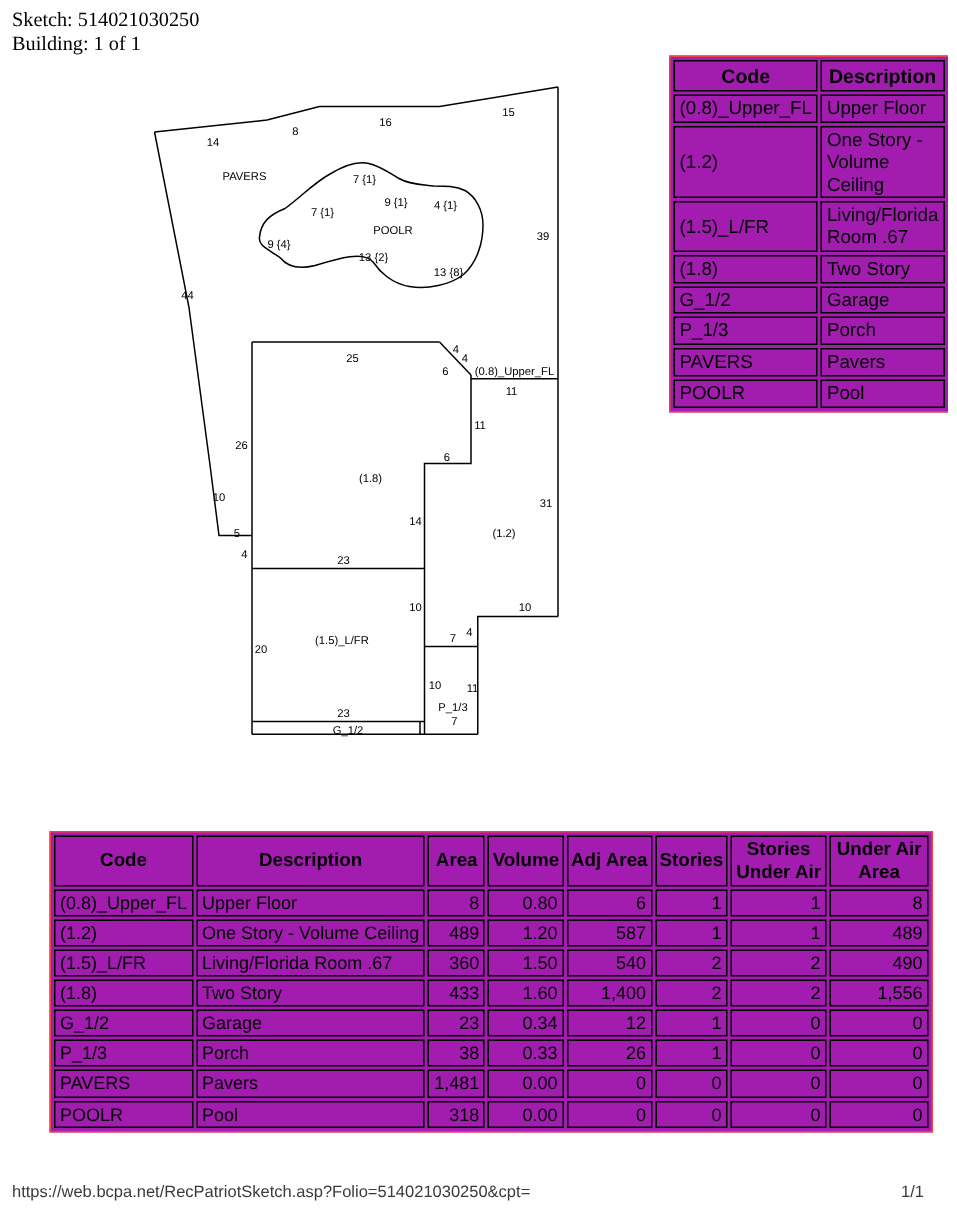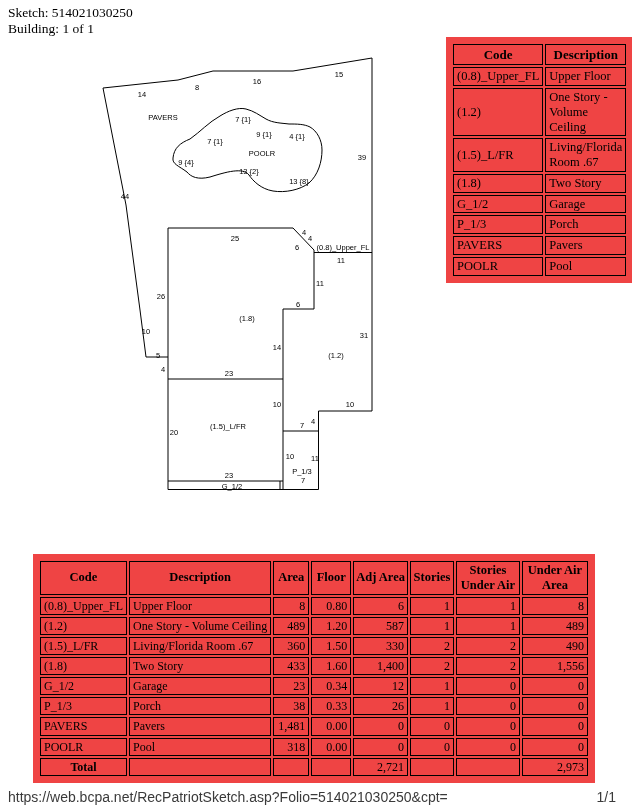--- a/index.html
+++ b/index.html
@@ -2,22 +2,22 @@
 <html><head>
 <meta charset="utf-8">
 <style>
   html,body{margin:0;padding:0;background:#fff;}
   #page{position:relative;width:632px;height:808px;background:#ffffff;overflow:hidden;
         font-family:"Liberation Serif",serif;color:#000;}
   .hdr{position:absolute;left:8px;top:5px;font-size:13.5px;line-height:16px;}
   .hdr div{white-space:nowrap;}
 
   
-  table.classic{border-collapse:separate;border-spacing:2px;border:5px solid #ef4444;
-                background:#ef4444;font-family:Liberation Serif, serif;}
+  table.classic{border-collapse:separate;border-spacing:2px;border:1px solid #ef4444;
+                background:#a21caf;font-family:Liberation Sans, sans-serif;}
   table.classic th, table.classic td{border:1px solid #000;padding:0 3px;vertical-align:middle;
                 line-height:1.18;}
   table.classic th{font-weight:bold;text-align:center;}
 
   #code-table{position:absolute;left:446px;top:37px;font-size:12.5px;}
   #code-table th{font-size:13px;padding:2px 4px;}
   #code-table td{padding:1px 3px;}
   #code-table td.c1{white-space:nowrap;min-width:78px;}
   #code-table td.c2{width:76px;}
 
@@ -35,21 +35,21 @@
   #area-table td.w-uaa{min-width:58px;}
   #area-table td.total-lbl{font-weight:bold;text-align:center;}
   #area-table th.two{width:58px;}
 
   #sketch-svg{position:absolute;left:0;top:0;}
   #sketch-svg path, #sketch-svg line{fill:none;stroke:#000;stroke-width:1;}
   #sketch-svg text{font-family:"Liberation Sans",sans-serif;font-size:7.5px;fill:#000;
                    text-anchor:middle;}
 
   .footer{position:absolute;top:789px;font-family:"Liberation Sans",sans-serif;
-          font-size:14px;color:#3a3a3a;white-space:nowrap;}
+          font-size:11px;color:#3a3a3a;white-space:nowrap;}
   #footer-url{left:8px;}
   #footer-page{right:16px;}
 </style>
 </head>
 <body>
 
 <div id="page">
 
   <div class="hdr">
     <div>Sketch: 514021030250</div>
@@ -175,21 +175,21 @@
     </tr>
   </tbody>
     </table>
 
   <table id="area-table" class="classic">
     <tbody>
         <tr>
       <th>Code</th>
       <th>Description</th>
       <th>Area</th>
-      <th>Floor</th>
+      <th>Volume</th>
       <th>Adj Area</th>
       <th>Stories</th>
       <th class="two">Stories Under Air</th>
       <th class="two">Under Air Area</th>
     </tr>
     <tr>
       <td class="code">(0.8)_Upper_FL</td>
       <td class="desc">Upper Floor</td>
       <td class="num w-area">8</td>
       <td class="num w-factor">0.80</td>
@@ -206,21 +206,21 @@
       <td class="num w-adj">587</td>
       <td class="num w-st">1</td>
       <td class="num w-sua">1</td>
       <td class="num w-uaa">489</td>
     </tr>
     <tr>
       <td class="code">(1.5)_L/FR</td>
       <td class="desc">Living/Florida Room .67</td>
       <td class="num w-area">360</td>
       <td class="num w-factor">1.50</td>
-      <td class="num w-adj">330</td>
+      <td class="num w-adj">540</td>
       <td class="num w-st">2</td>
       <td class="num w-sua">2</td>
       <td class="num w-uaa">490</td>
     </tr>
     <tr>
       <td class="code">(1.8)</td>
       <td class="desc">Two Story</td>
       <td class="num w-area">433</td>
       <td class="num w-factor">1.60</td>
       <td class="num w-adj">1,400</td>
@@ -261,29 +261,19 @@
     <tr>
       <td class="code">POOLR</td>
       <td class="desc">Pool</td>
       <td class="num w-area">318</td>
       <td class="num w-factor">0.00</td>
       <td class="num w-adj">0</td>
       <td class="num w-st">0</td>
       <td class="num w-sua">0</td>
       <td class="num w-uaa">0</td>
     </tr>
-    <tr>
-      <td class="total-lbl">Total</td>
-      <td class="desc"></td>
-      <td class="num w-area"></td>
-      <td class="num w-factor"></td>
-      <td class="num w-adj">2,721</td>
-      <td class="num w-st"></td>
-      <td class="num w-sua"></td>
-      <td class="num w-uaa">2,973</td>
-    </tr>
   </tbody>
     </table>
 
   <div class="footer" id="footer-url">https://web.bcpa.net/RecPatriotSketch.asp?Folio=514021030250&amp;cpt=</div>
   <div class="footer" id="footer-page">1/1</div>
 
 </div>
 
 </body></html>

